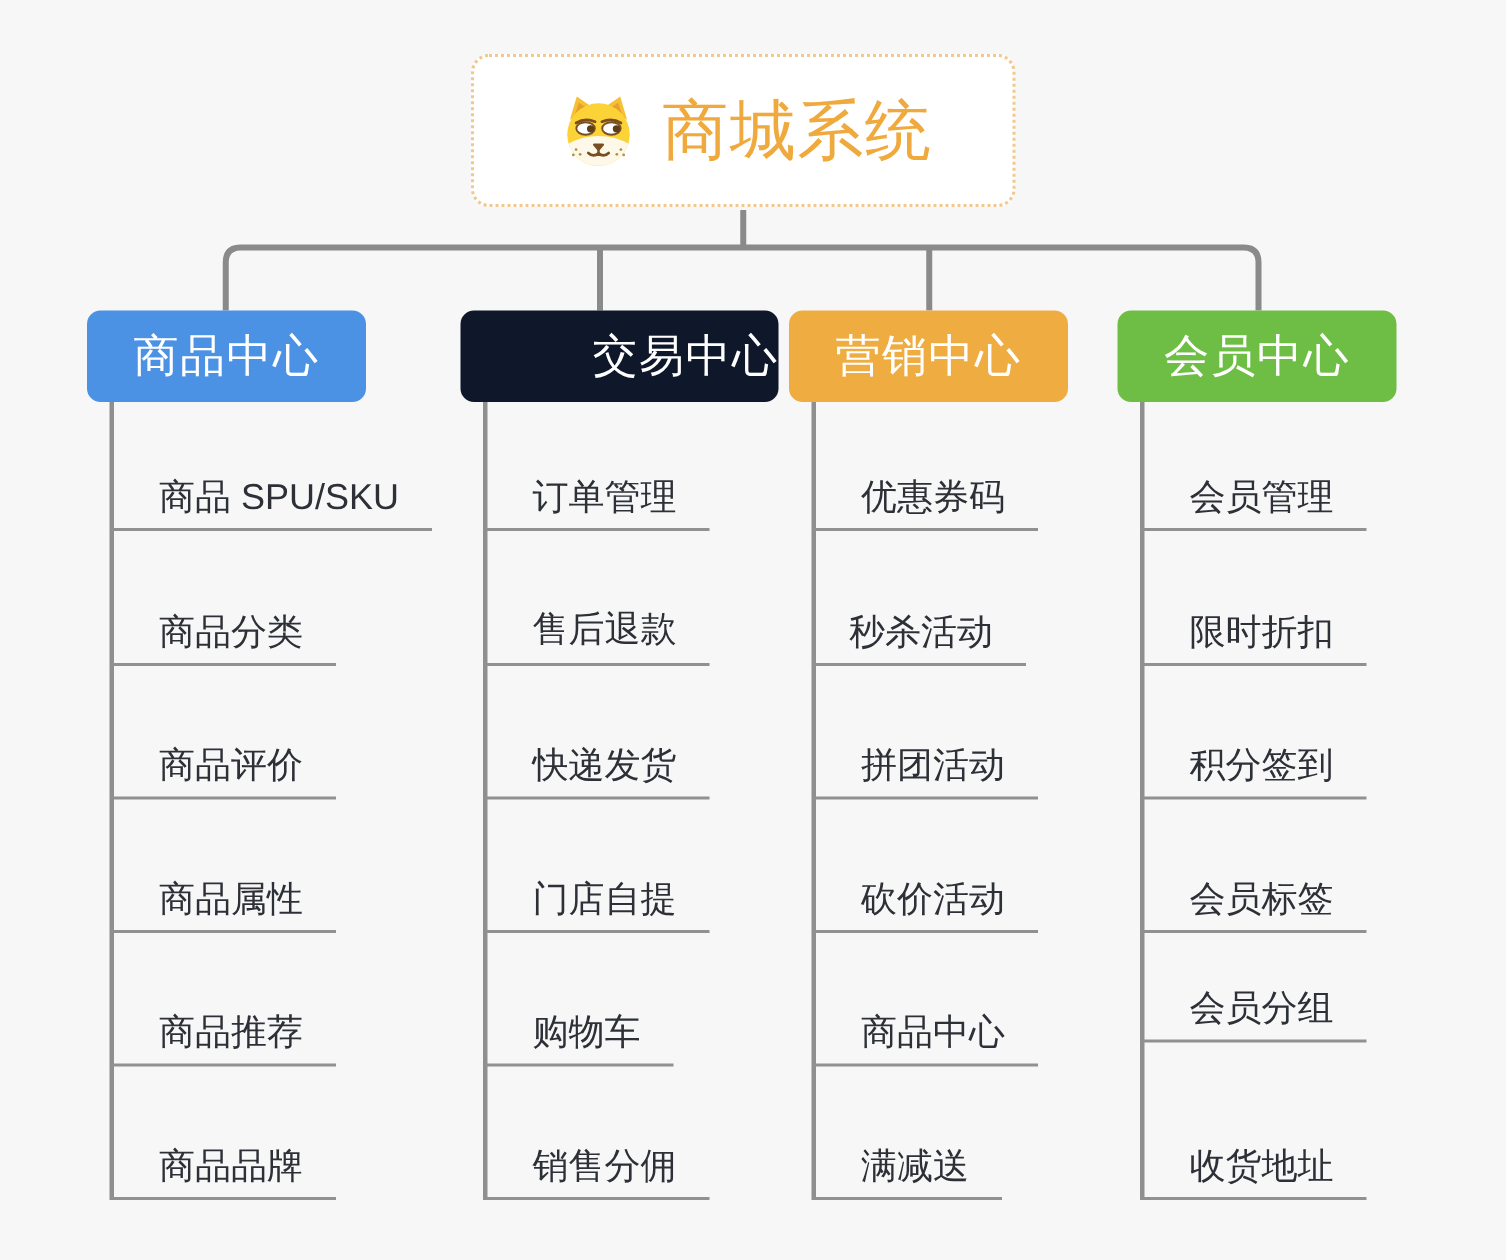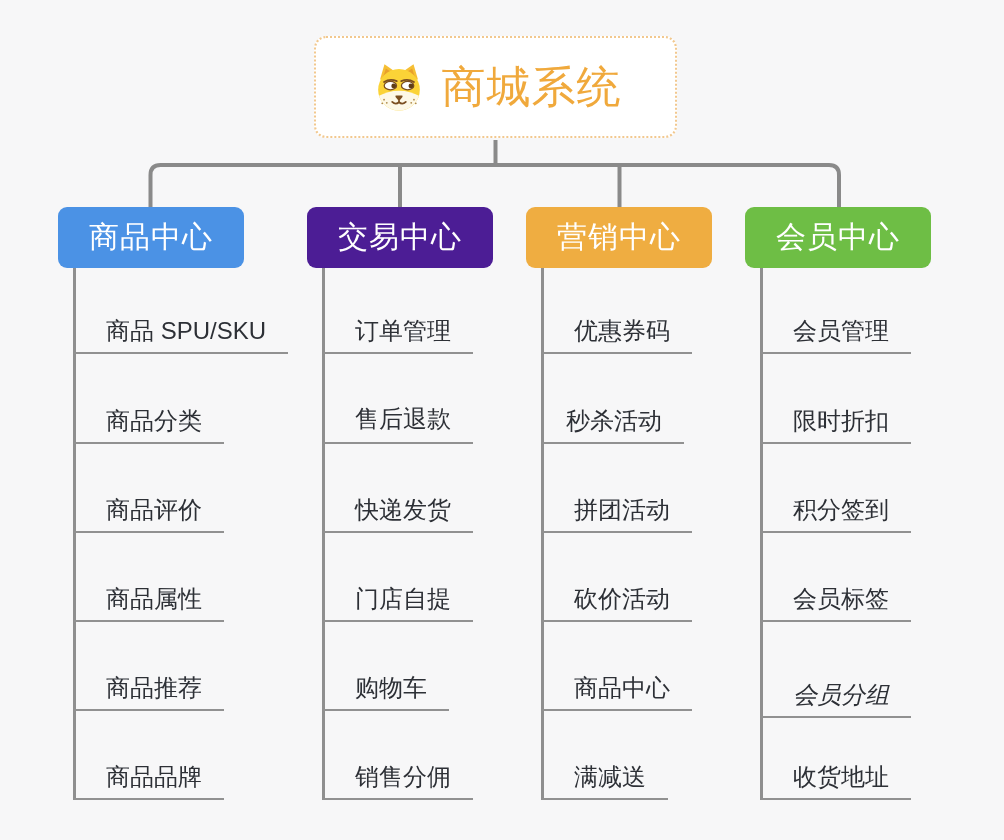--- a/index.html
+++ b/index.html
@@ -107,21 +107,21 @@
           <div class="leaf" style="top: 399px; height: 44px;">
             <span>商品推荐</span>
           </div>
           <div class="leaf" style="top: 488px; height: 44px;">
             <span>商品品牌</span>
           </div>
         </div>
   </div>
 
   <div>
-    <div class="branch-box" style="left: 307px; top: 207px; width: 186px; height: 61px; background: #4c1d95;">
+    <div class="branch-box" style="left: 307px; top: 207px; width: 212px; height: 61px; background: #0f172a; justify-content: flex-end;">
       <span class="branch-label">交易中心</span>
     </div>
     <div class="branch-col" style="left: 323px; top: 268px; height: 532px;">
           <div class="leaf" style="top: 42px; height: 44px;">
             <span>订单管理</span>
           </div>
           <div class="leaf" style="top: 132px; height: 44px; align-items: center;">
             <span>售后退款</span>
           </div>
           <div class="leaf" style="top: 221px; height: 44px;">
@@ -175,21 +175,21 @@
           </div>
           <div class="leaf" style="top: 132px; height: 44px;">
             <span>限时折扣</span>
           </div>
           <div class="leaf" style="top: 221px; height: 44px;">
             <span>积分签到</span>
           </div>
           <div class="leaf" style="top: 310px; height: 44px; padding-left: 32px;">
             <span>会员标签</span>
           </div>
-          <div class="leaf" style="top: 406px; height: 44px; font-style: italic;">
+          <div class="leaf" style="top: 383px; height: 44px;">
             <span>会员分组</span>
           </div>
           <div class="leaf" style="top: 488px; height: 44px;">
             <span>收货地址</span>
           </div>
         </div>
   </div>
 </div>
 </div>
 

